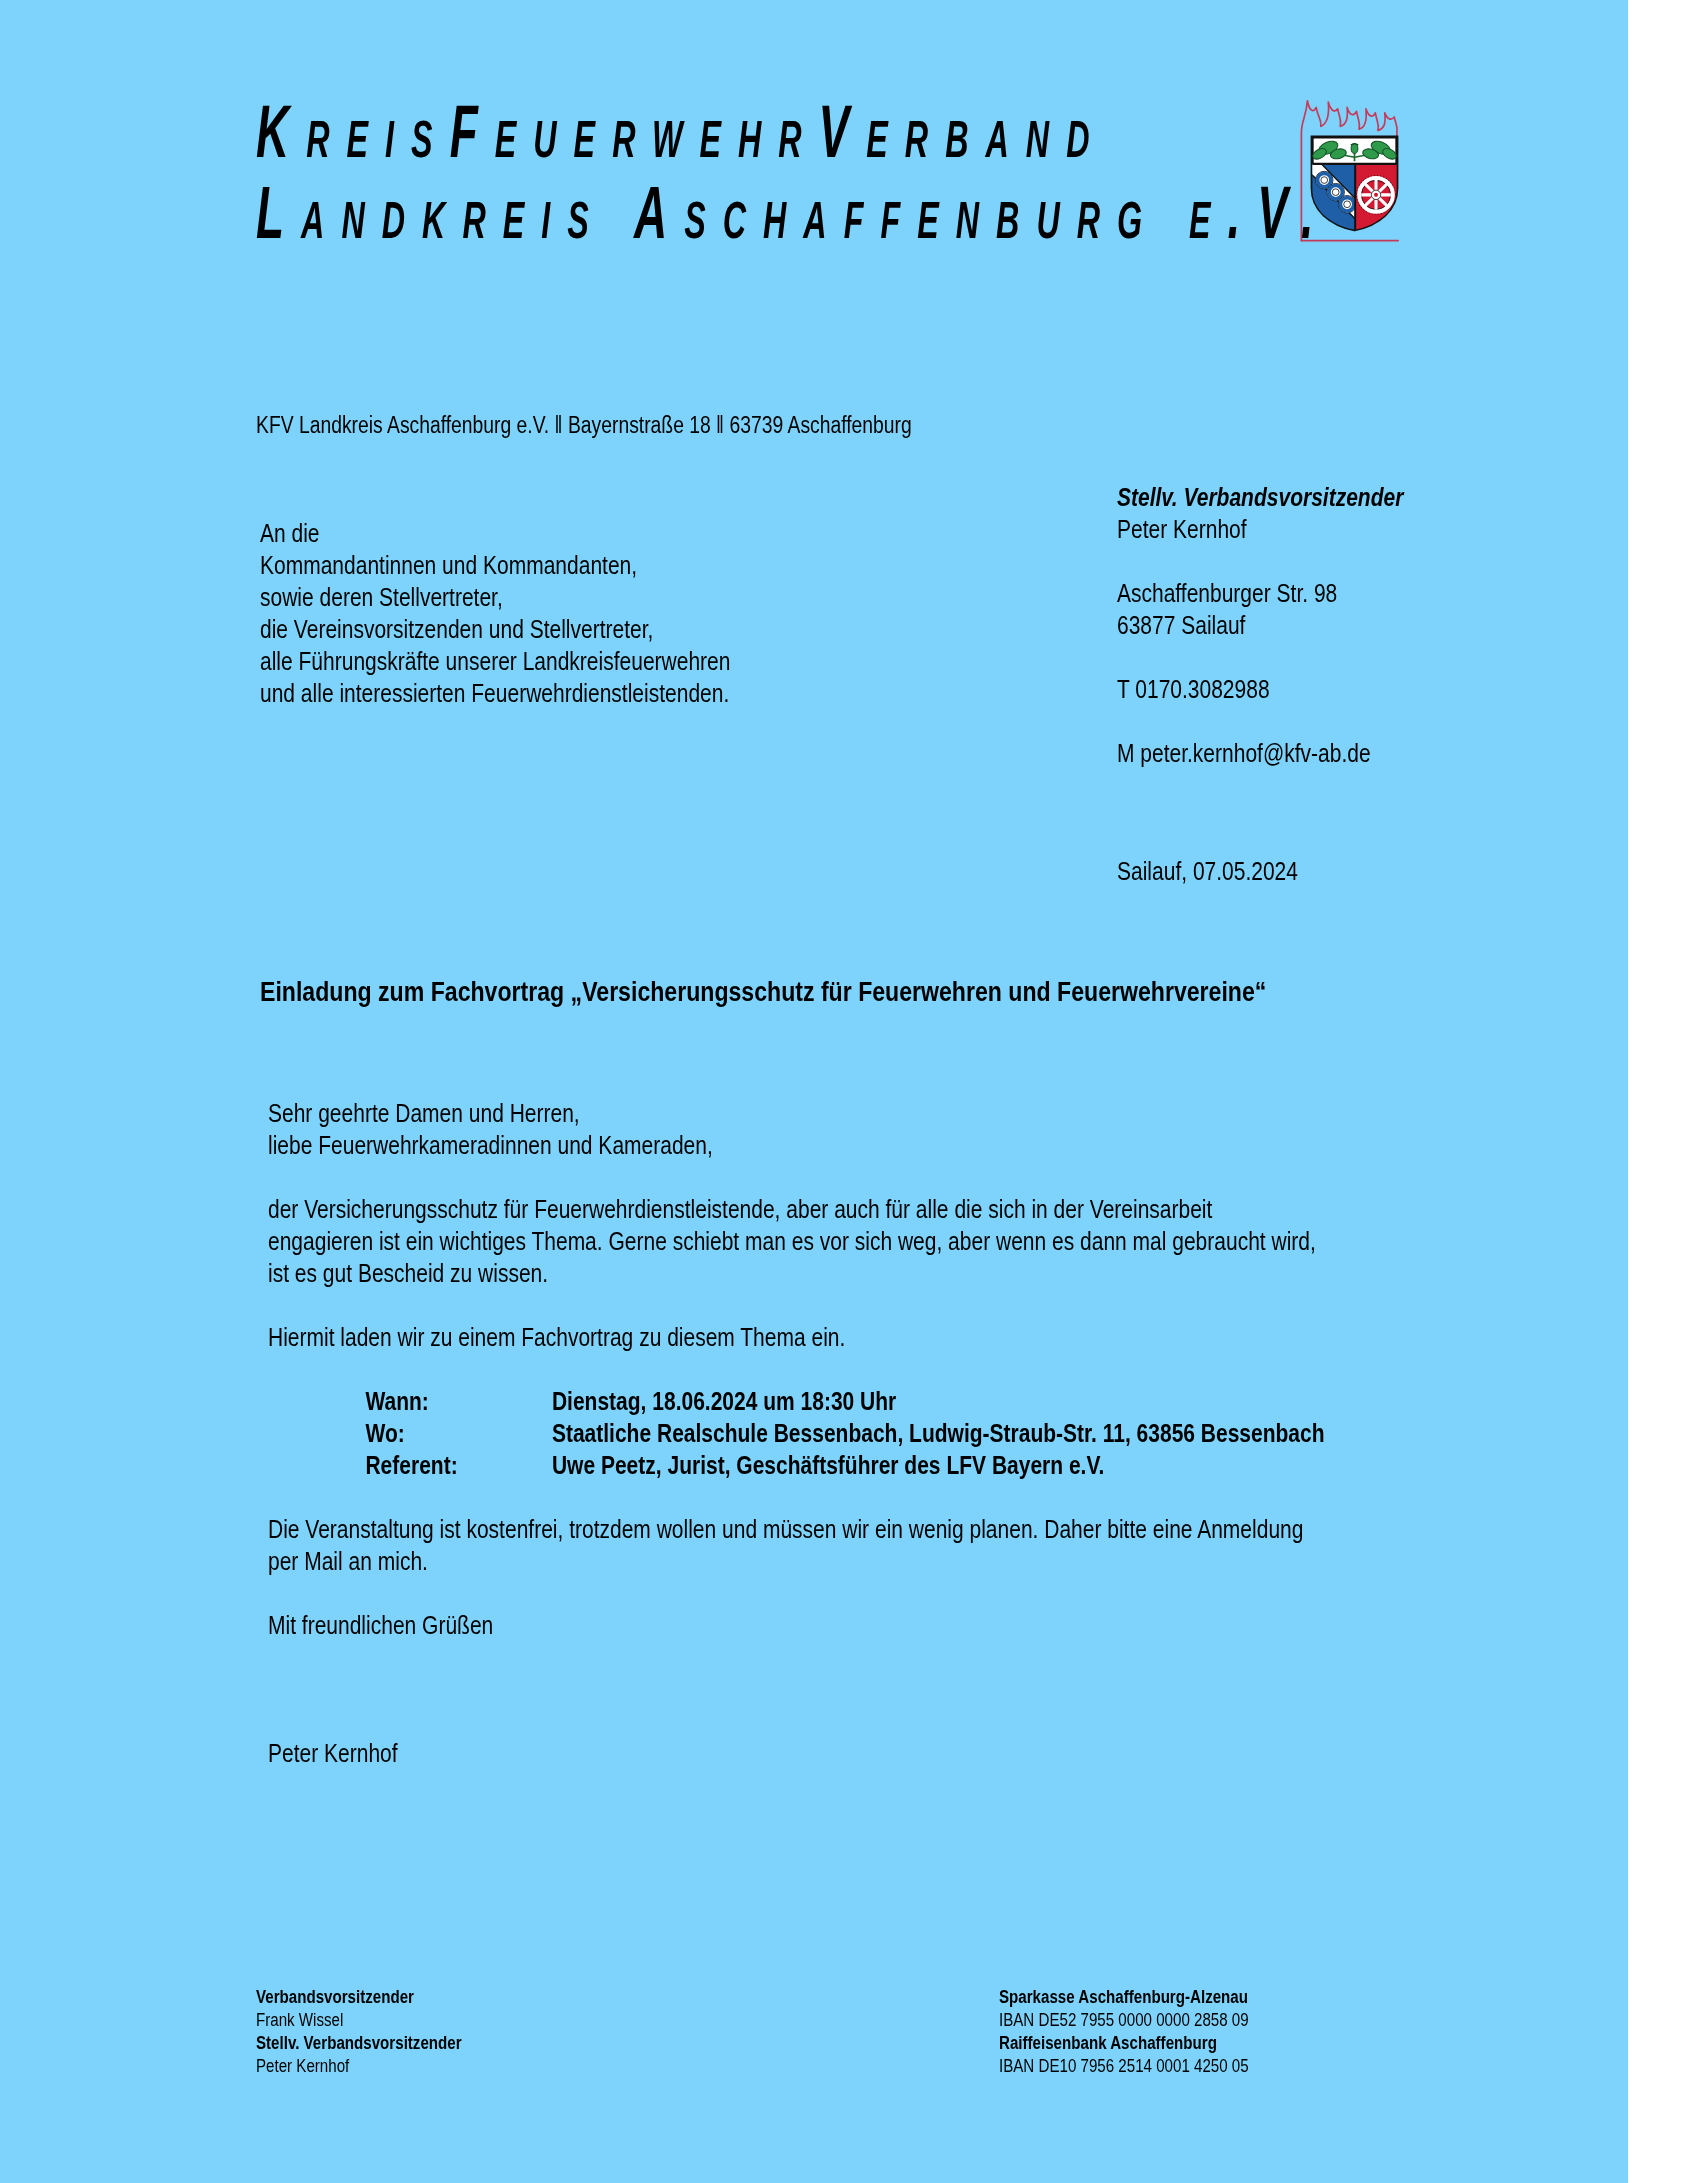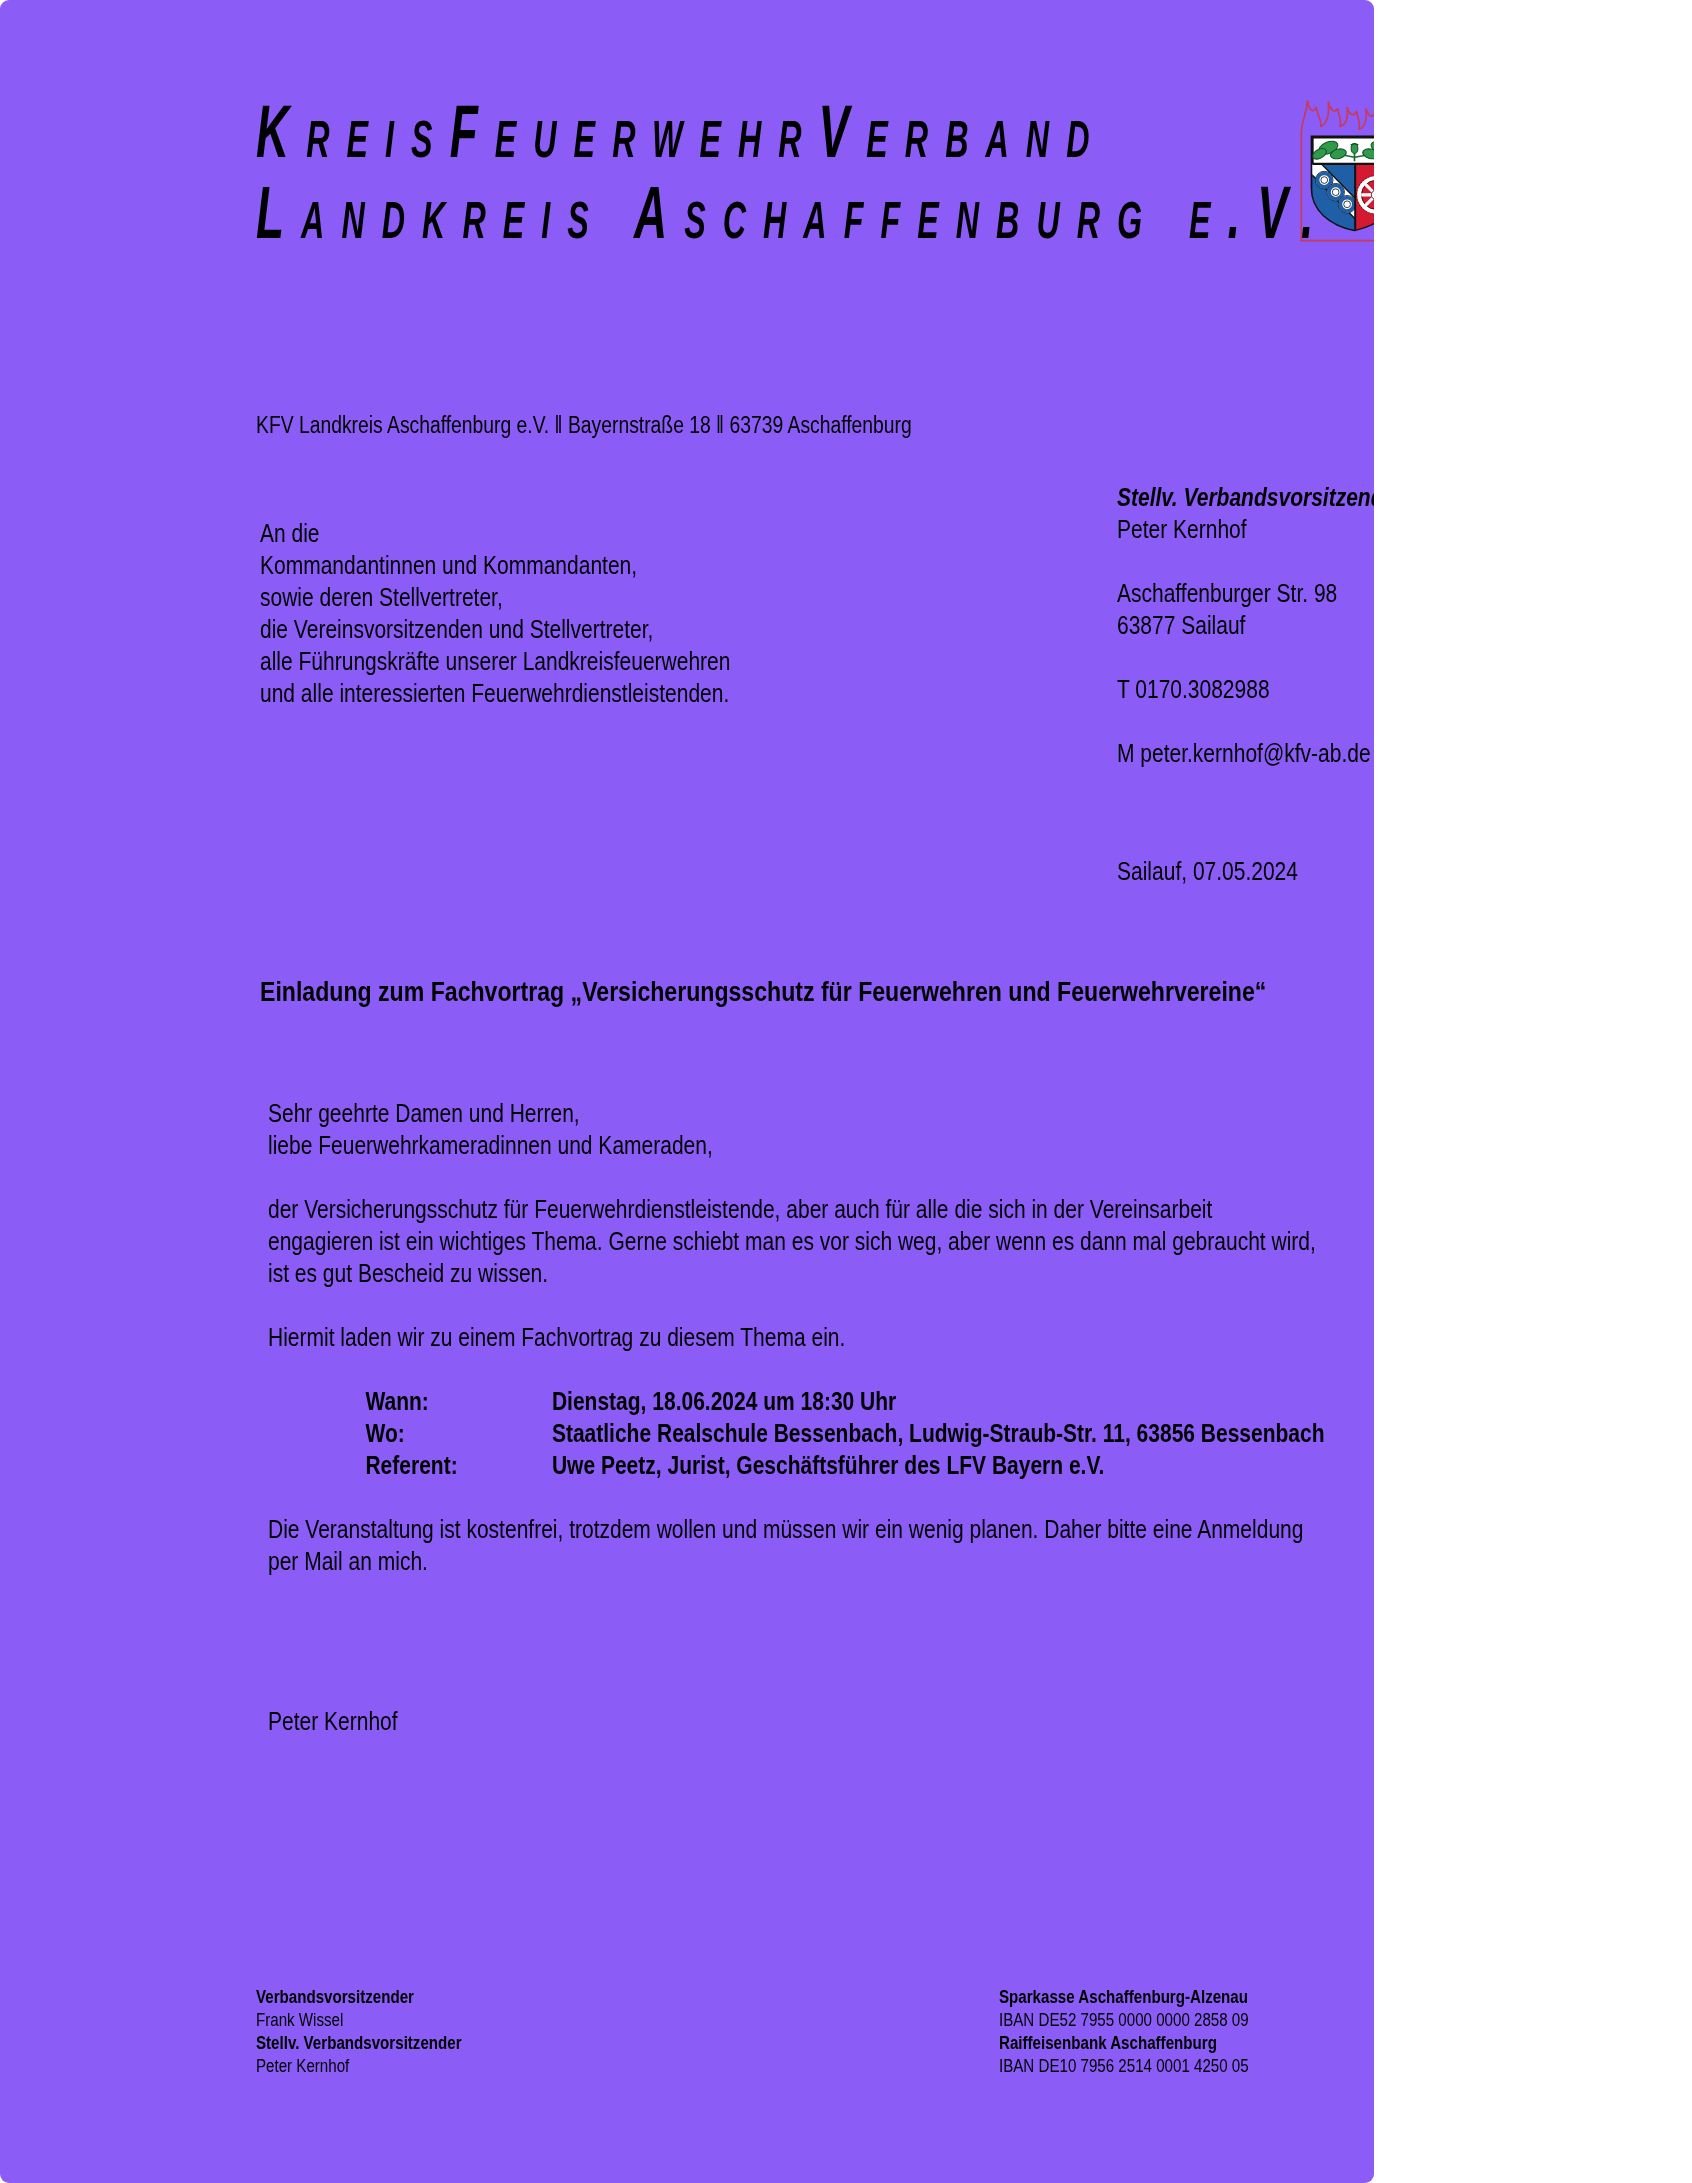--- a/index.html
+++ b/index.html
@@ -1,17 +1,17 @@
 <!DOCTYPE html>
 <html style="font-size:10px"><head>
 <meta charset="utf-8">
 <style>
   html,body{margin:0;padding:0;background:#ffffff;}
-  .page{position:relative;width:1374px;height:2183px;background:#8b5cf6;overflow:hidden;
-        font-family:"Liberation Sans","DejaVu Sans",sans-serif;color:#000;border-radius:9px;}
+  .page{position:relative;width:1628px;height:2183px;background:#7dd3fc;overflow:hidden;
+        font-family:"Liberation Sans","DejaVu Sans",sans-serif;color:#000;}
   .abs{position:absolute;}
   
   .t{display:inline-block;transform:scaleX(0.84);transform-origin:0 0;white-space:nowrap;}
   .line{min-height:32px;line-height:32px;font-size:25px;}
   .b{font-weight:700;}
   .i{font-style:italic;}
   .sender .line{font-size:23px;}
   .subject{font-size:27.5px;font-weight:700;line-height:35px;}
   .brand{font-weight:700;font-style:italic;font-variant:small-caps;font-size:74px;
          letter-spacing:27.5px;line-height:1;white-space:nowrap;display:inline-block;
@@ -156,20 +156,21 @@
     <div class="line b">
       <span class="t"><span class="tab-label">Wo:</span><span>Staatliche Realschule Bessenbach, Ludwig-Straub-Str. 11, 63856 Bessenbach</span></span>
     </div>
     <div class="line b">
       <span class="t"><span class="tab-label">Referent:</span><span>Uwe Peetz, Jurist, Geschäftsführer des LFV Bayern e.V.</span></span>
     </div>
     <div class="line"></div>
     <div class="line"><span class="t">Die Veranstaltung ist kostenfrei, trotzdem wollen und müssen wir ein wenig planen. Daher bitte eine Anmeldung</span></div>
     <div class="line"><span class="t">per Mail an mich.</span></div>
     <div class="line"></div>
+    <div class="line"><span class="t">Mit freundlichen Grüßen</span></div>
     <div class="line"></div>
     <div class="line"></div>
     <div class="line"></div>
     <div class="line"><span class="t">Peter Kernhof</span></div>
   </div>
 
   <div class="abs foot" style="left:256px;top:1986px;">
     <div class="line b"><span class="t">Verbandsvorsitzender</span></div>
     <div class="line"><span class="t">Frank Wissel</span></div>
     <div class="line b"><span class="t">Stellv. Verbandsvorsitzender</span></div>

